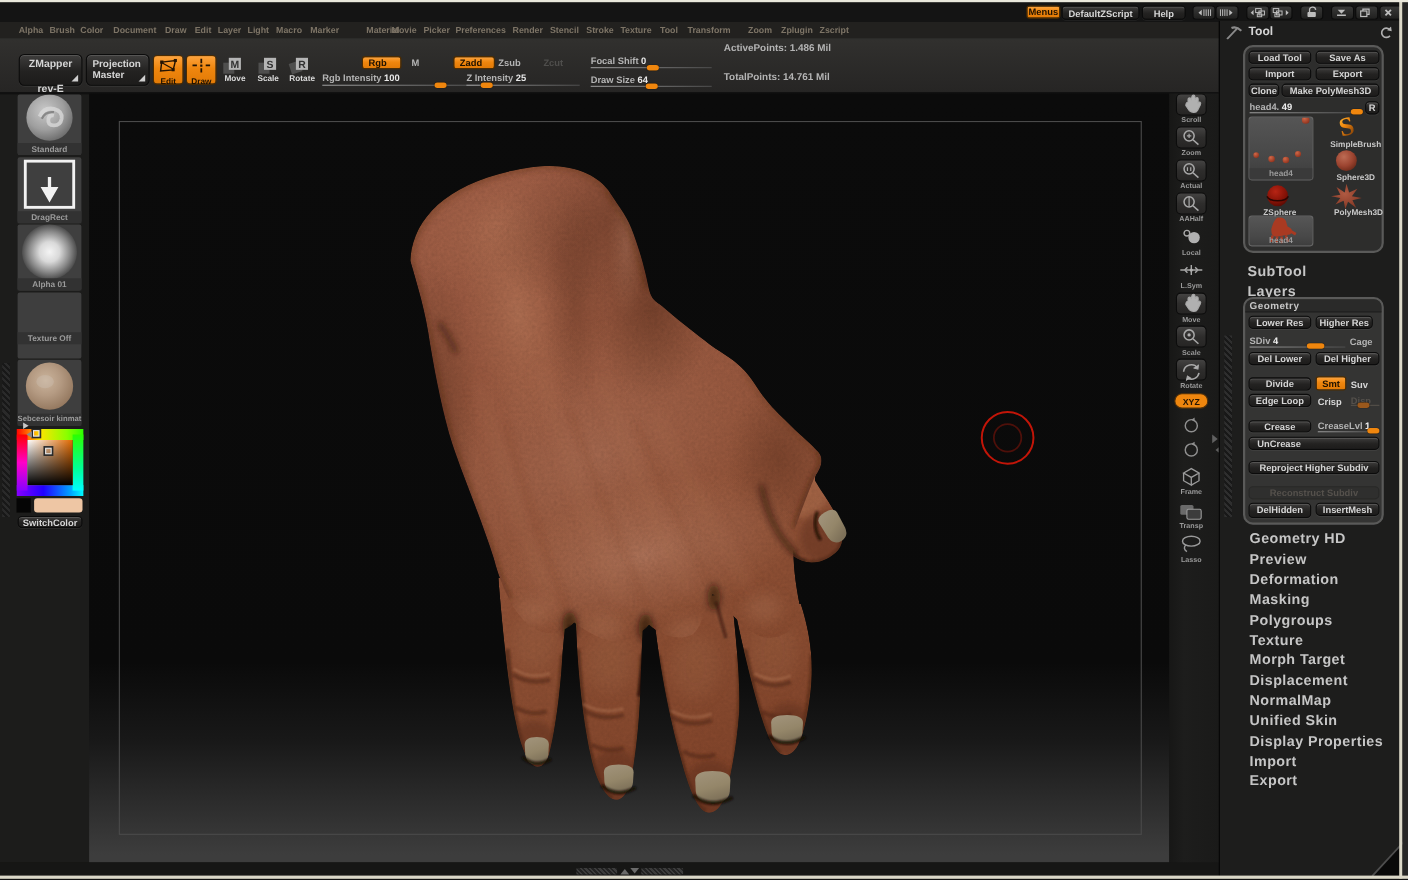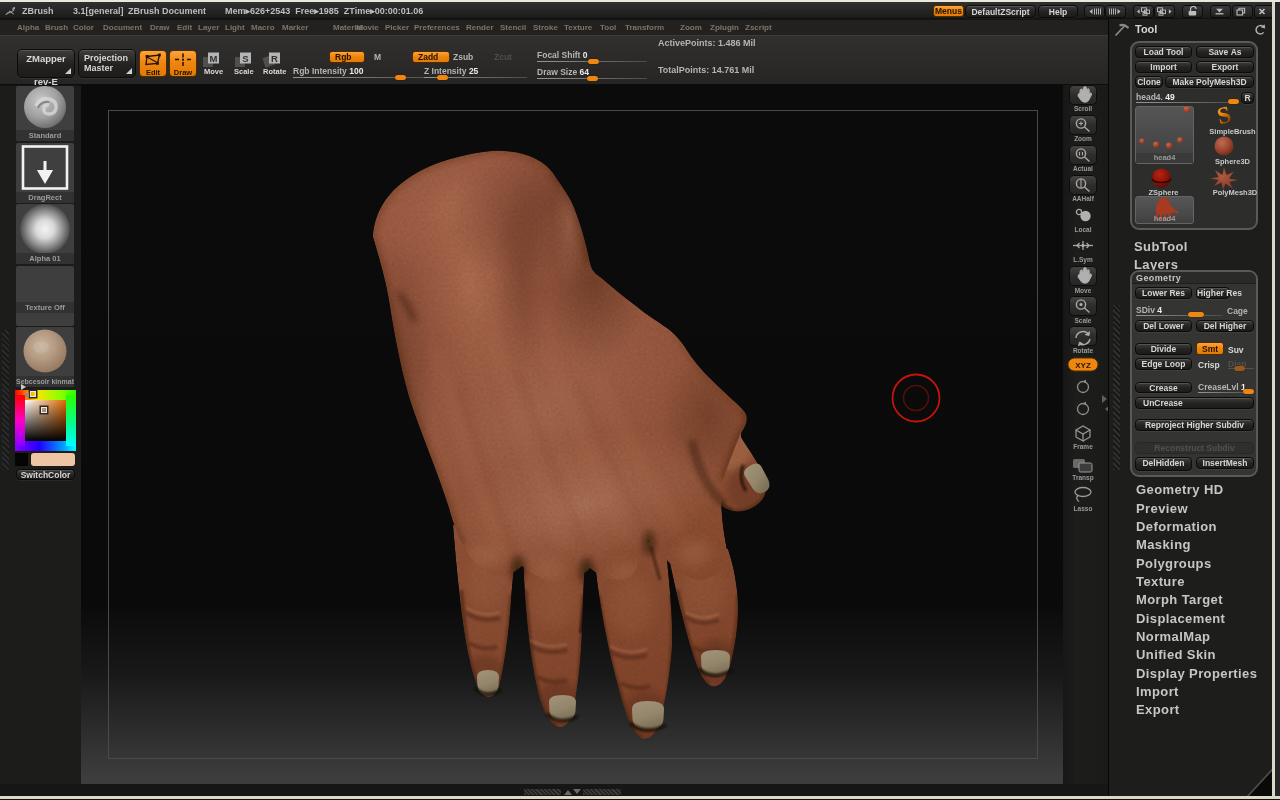--- a/index.html
+++ b/index.html
@@ -16,34 +16,20 @@
 </head>
 <body>
 <div id="stage">
 
   <div class="abs" style="left:0;top:0;width:1280px;height:2px;background:#eae8dc;z-index:50;"></div>
   <div class="abs" style="left:1272px;top:0;width:3px;height:800px;background:#dbd8c8;z-index:49;"></div>
   <div class="abs" style="left:1275px;top:0;width:5px;height:800px;background:#262626;z-index:49;"></div>
   <div class="abs" style="left:0;top:796px;width:1280px;height:3px;background:#dbd8c8;z-index:50;"></div>
   <div class="abs" style="left:0;top:799px;width:1280px;height:1px;background:#101010;z-index:50;"></div>
 
-  <div class="abs" id="titlebar" style="left:0;top:2px;width:1280px;height:17px;background:linear-gradient(#30302e,#1b1b19);border-bottom:1px solid #101010;">
-    <svg class="abs" style="left:4px;top:2px;" width="16" height="15" viewBox="0 0 24 15">
-      <g stroke="#9a9a9a" stroke-width="1.6" fill="none" stroke-linecap="round">
-        <path d="M3 12 C6 8 10 9 13 7 C16 5 15 3 13 4"></path>
-        <path d="M8 7 L14 11"></path>
-          <path d="M13 4 l3 -2"></path>
-      </g>
-      <circle cx="15" cy="2.5" r="1.6" fill="#9a9a9a"></circle>
-    </svg>
-    <span class="lbl" style="left:22px;top:4px;font-size:9px;color:#bdbdbd;">ZBrush</span>
-    <span class="lbl" style="left:73px;top:4px;font-size:9px;color:#bdbdbd;">3.1[general]</span>
-    <span class="lbl" style="left:128px;top:4px;font-size:9px;color:#bdbdbd;">ZBrush&nbsp;Document</span>
-    <span class="lbl" style="left:225px;top:4px;font-size:9px;color:#bdbdbd;">Mem▸626+2543&nbsp;&nbsp;Free▸1985&nbsp;&nbsp;ZTime▸00:00:01.06</span>
-  </div>
 
   <div class="obtn" style="left:933px;top:5px;width:31px;height:12px;font-size:8.5px;line-height:11px;z-index:5;">Menus</div>
   <div class="btn" style="left:965px;top:4.5px;width:71px;height:13px;font-size:8.5px;line-height:12px;z-index:5;">DefaultZScript</div>
   <div class="btn" style="left:1038px;top:4.5px;width:40px;height:13px;font-size:8.5px;line-height:12px;z-index:5;">Help</div>
 
   <svg class="abs" style="left:1084px;top:5px;z-index:6;" width="194" height="13" viewBox="0 0 194 13">
     <defs>
       <linearGradient id="bg1" x1="0" y1="0" x2="0" y2="1">
           <stop offset="0" stop-color="#3a3a39"></stop>
           <stop offset="1" stop-color="#1f1f1e"></stop>
@@ -755,21 +741,21 @@
       <div class="abs" style="left:0;top:17px;width:57px;height:9px;text-align:center;font-size:7.5px;color:#9a9a9a;font-weight:bold;line-height:9px;">head4</div>
     </div>
     <div class="shead" style="left:25px;top:220px;">SubTool</div>
     <div class="shead" style="left:25px;top:238px;">Layers</div>
 
     <div class="abs" style="left:21px;top:251px;width:128px;height:207px;background:#343433;border:2px solid #5a5a59;border-radius:9px;overflow:hidden;">
       <div class="abs" style="left:0;top:0;width:124px;height:12px;background:#2a2a29;border-bottom:1px solid #1e1e1e;"></div>
     </div>
     <div class="shead" style="left:27px;top:254px;font-size:9px;">Geometry</div>
     <div class="btn" style="left:26px;top:268px;width:57px;height:12px;font-size:8.5px;line-height:11px;">Lower&nbsp;Res</div>
-    <div class="btn" style="left:87px;top:268px;width:34px;height:12px;font-size:8.5px;line-height:11px;">Higher&nbsp;Res</div>
+    <div class="btn" style="left:87px;top:268px;width:52px;height:12px;font-size:8.5px;line-height:11px;">Higher&nbsp;Res</div>
     <span class="lbl" style="left:27px;top:286px;font-size:8.5px;">SDiv&nbsp;<span style="color:#efefef;">4</span></span>
     <span class="lbl" style="left:118px;top:287px;font-size:8.5px;">Cage</span>
     <div class="track" style="left:27px;top:295.5px;width:87px;"></div>
     <div class="knob" style="left:79px;top:292.5px;width:16px;"></div>
     <div class="btn" style="left:26px;top:301px;width:57px;height:12px;font-size:8.5px;line-height:11px;">Del&nbsp;Lower</div>
     <div class="btn" style="left:87px;top:301px;width:58px;height:12px;font-size:8.5px;line-height:11px;">Del&nbsp;Higher</div>
     <div class="btn" style="left:26px;top:324px;width:57px;height:12px;font-size:8.5px;line-height:11px;">Divide</div>
     <div class="obtn" style="left:87px;top:323px;width:28px;height:13px;font-size:8.5px;line-height:12px;">Smt</div>
     <span class="lbl" style="left:119px;top:326px;font-size:8.5px;color:#d8d8d8;">Suv</span>
     <div class="btn" style="left:26px;top:339px;width:57px;height:12px;font-size:8.5px;line-height:11px;">Edge&nbsp;Loop</div>

